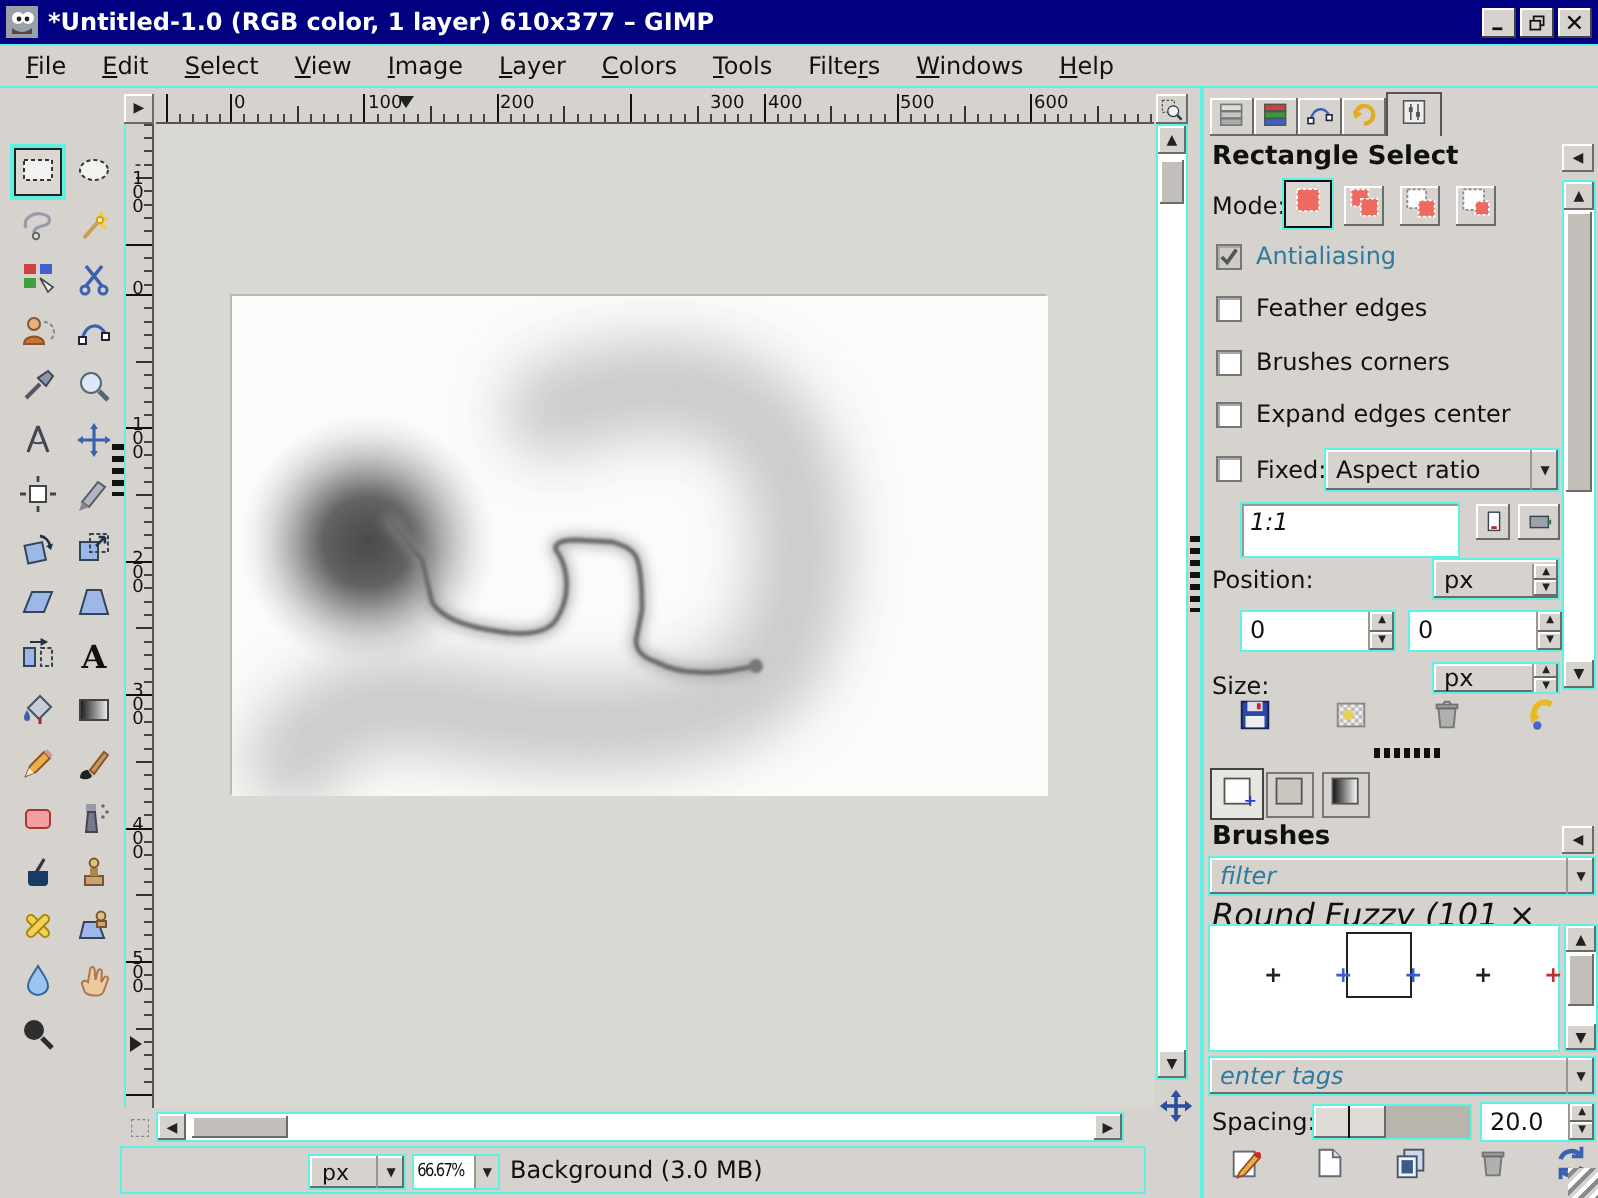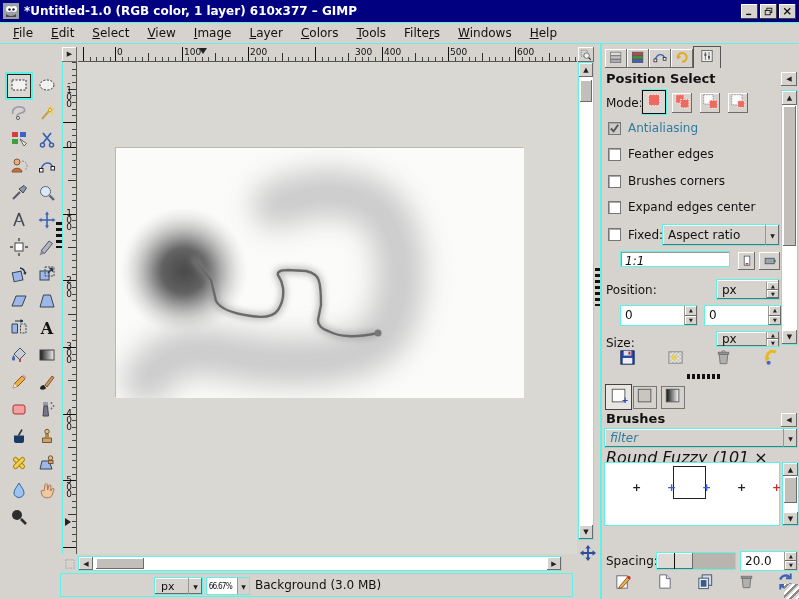--- a/index.html
+++ b/index.html
@@ -524,21 +524,21 @@
         <div class="dock-tab active" style="left: 90px;">
           <span><svg viewBox="0 0 20 20" xmlns="http://www.w3.org/2000/svg">
               <rect x="3.5" y="3" width="13" height="14" fill="#eee" stroke="#555"></rect>
               <path d="M8 5 v10 M12.5 5 v10" stroke="#555"></path>
               <rect x="6.8" y="7" width="2.4" height="3" fill="#555"></rect>
               <rect x="11.3" y="10" width="2.4" height="3" fill="#555"></rect>
             </svg></span>
         </div>
       </div>
 
-    <div class="panel-title" style="left:4px;top:27px;">Position Select</div>
+    <div class="panel-title" style="left:4px;top:27px;">Rectangle Select</div>
     <div class="collapse-btn" style="left:179px;top:28px;">◀</div>
 
     <div class="opt-label" style="left:4px;top:52px;">Mode:</div>
     <div id="modeButtons">
         <div class="mode-btn selected" style="left: 40px; top: 46px;">
           <span><svg viewBox="0 0 20 20" xmlns="http://www.w3.org/2000/svg">
               <rect x="3" y="3" width="13" height="13" fill="#ee6a60" stroke="#fff" stroke-dasharray="2 1.3"></rect>
             </svg></span>
         </div>
         <div class="mode-btn" style="left: 70px; top: 49px;">
@@ -586,21 +586,21 @@
           <span class="checkbox"></span>
         </div>
       </div>
 
     <div class="opt-label" style="left:26px;top:184px;">Fixed:</div>
     <div class="combo" style="left:60px;top:180px;width:118px;height:22px;">
       <span class="val">Aspect ratio</span>
       <span class="combo-arrow">▼</span>
     </div>
 
-    <div class="textfield" style="left:18px;top:207px;width:110px;height:16px;">1:1</div>
+    <div class="textfield" style="left:18px;top:207px;width:110px;height:28px;">1:1</div>
     <div class="mini-btn" style="left:136px;top:208px;width:17px;height:18px;">
       <svg viewBox="0 0 20 20">
           <rect x="6" y="3" width="8" height="13" fill="#fff" stroke="#345"></rect>
           <rect x="8" y="13" width="4" height="2" fill="#b03030"></rect>
         </svg>
     </div>
     <div class="mini-btn" style="left:157px;top:208px;width:21px;height:18px;">
       <svg viewBox="0 0 20 20">
           <rect x="3" y="6" width="13" height="8" fill="#9aa2ac" stroke="#345"></rect>
           <path d="M15 10 l3-2 v4 z" fill="#2a7a3a"></path>
@@ -726,20 +726,24 @@
         <span class="mark" style="left: 97px; top: 20px; color: rgb(58, 95, 208);">+</span>
         <span class="mark" style="left: 132px; top: 20px; color: rgb(34, 34, 34);">+</span>
         <span class="mark" style="left: 167px; top: 20px; color: rgb(192, 48, 48);">+</span>
       </div>
     <div class="grid-scroll">
       <div class="sb-btn" style="left:0;top:0;width:15px;height:13px;">▲</div>
       <div class="thumb"></div>
       <div class="sb-btn" style="left:0;bottom:0;width:15px;height:13px;">▼</div>
     </div>
 
+    <div class="combo" style="left:2px;top:484px;width:194px;height:20px;">
+      <span class="val italic linkish">enter tags</span>
+      <span class="combo-arrow">▼</span>
+    </div>
 
     <div class="opt-label" style="left:4px;top:510px;">Spacing:</div>
     <div class="slider" style="left:54px;top:508px;width:80px;height:18px;">
       <div class="fill" style="width:36px;"></div>
       <div class="tick" style="left:17px;"></div>
     </div>
     <div class="spinbox" style="left:138px;top:507px;width:58px;height:20px;">
       <span class="val">20.0</span>
       <span class="spin-arrows">
           <div>▲</div>

